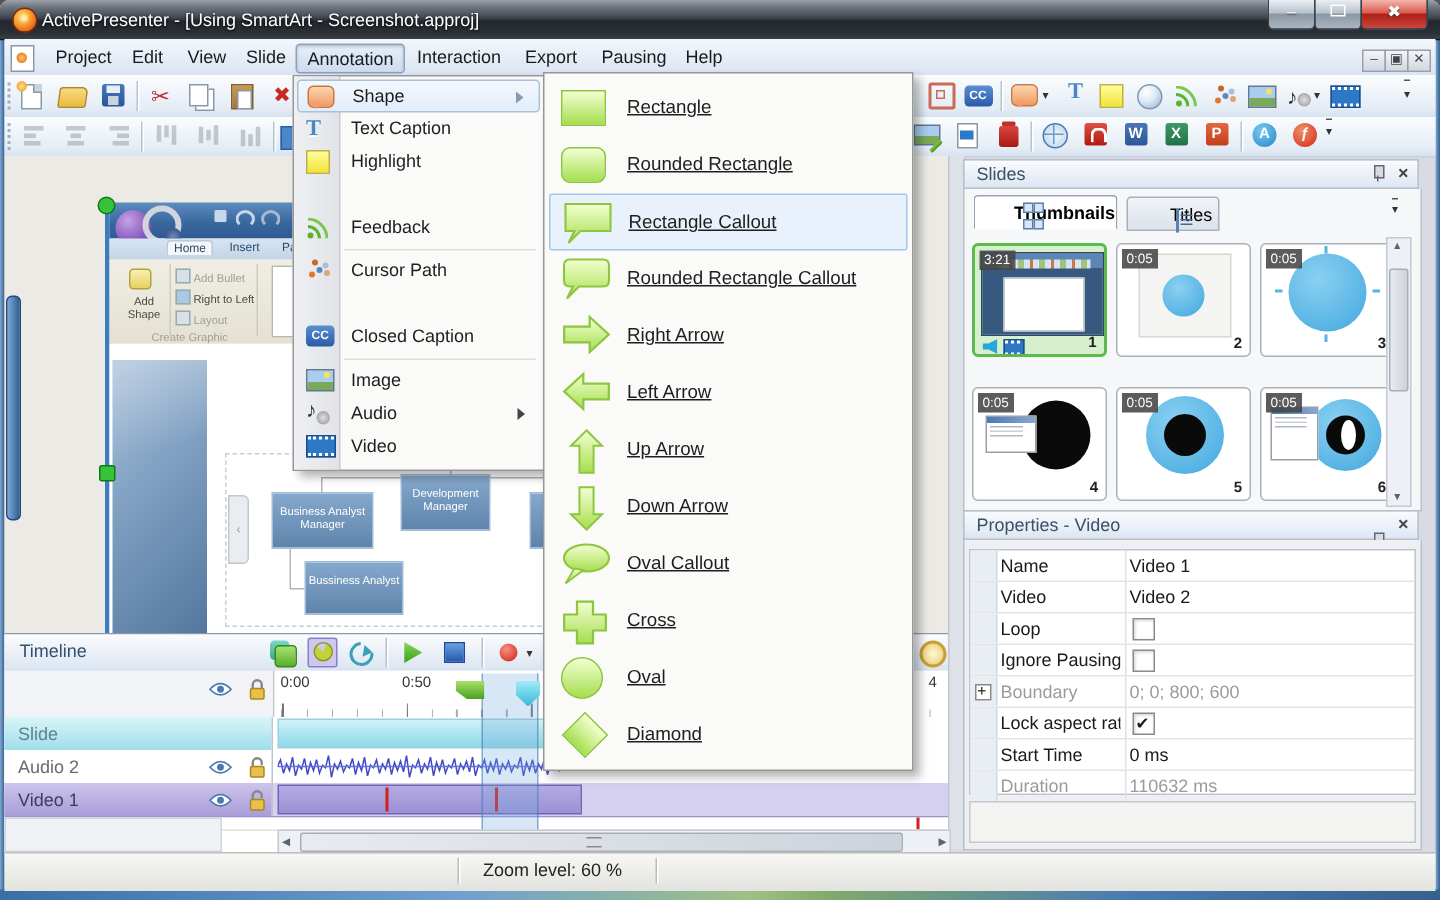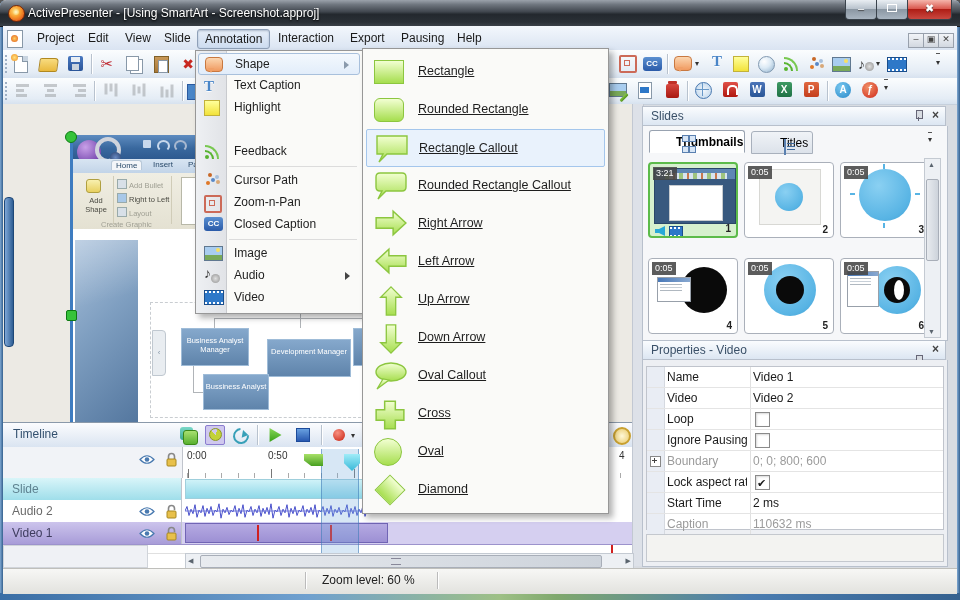--- a/index.html
+++ b/index.html
@@ -471,21 +471,21 @@
     <div class="a handle" style="left:62px;top:27px;width:10px;height:10px;border-radius:50%"></div>
     <div class="a handle" style="left:63px;top:206px;width:9px;height:9px;border-radius:2px"></div>
 
     <div class="a selframe" style="left:147px;top:198px;width:214px;height:114px"></div>
     <div class="a sideToggle">‹</div>
     <div class="a conn" style="left:297px;top:208px;width:1px;height:6px"></div>
     <div class="a conn" style="left:211px;top:214px;width:150px;height:1px"></div>
     <div class="a conn" style="left:211px;top:214px;width:1px;height:10px"></div>
     <div class="a conn" style="left:297px;top:214px;width:1px;height:10px"></div>
     <div class="a orgbox" style="left:178px;top:224px;width:68px;height:38px">Business Analyst Manager</div>
-    <div class="a orgbox" style="left:264px;top:235px;width:84px;height:38px">Development Manager</div>
+    <div class="a orgbox" style="left:264px;top:212px;width:60px;height:38px">Development Manager</div>
     <div class="a orgbox" style="left:350px;top:224px;width:14px;height:38px"></div>
     <div class="a conn" style="left:190px;top:262px;width:1px;height:26px"></div>
     <div class="a conn" style="left:190px;top:288px;width:10px;height:1px"></div>
     <div class="a orgbox" style="left:200px;top:270px;width:66px;height:36px">Bussiness Analyst</div>
   </div>
 
   <div class="a vsplit"></div>
 
   <div class="a panel-h" style="left:642px;top:106px;width:304px;height:20px">
     <span class="tx">Slides</span>
@@ -612,26 +612,26 @@
     <div class="prow">
         <div class="gut"></div>
         <div class="colline"></div>
         <span class="plabel tx">Lock aspect ratio</span>
         <span class="cb checked"></span>
       </div>
     <div class="prow">
         <div class="gut"></div>
         <div class="colline"></div>
         <span class="plabel tx">Start Time</span>
-        <span class="pval tx">2 ms</span>
+        <span class="pval tx">0 ms</span>
       </div>
     <div class="prow" style="border-bottom:none">
         <div class="gut"></div>
         <div class="colline"></div>
-        <span class="plabel tx dim">Caption</span>
+        <span class="plabel tx dim">Duration</span>
         <span class="pval tx dim">110632 ms</span>
       </div>
   </div>
   <div class="a" style="left:646px;top:534px;width:296px;height:26px;background:#F3F3F1;border:1px solid #C4C8CE"></div>
 
   <div class="a tlwrap">
     <div class="a tlhead"></div>
     <div class="a tx" style="left:10px;top:4px;color:#33506E">Timeline</div>
     <div class="a tli" style="left:176px;top:2px">
         <div class="snapIco" style="margin:2px 0 0 1px">
@@ -768,28 +768,20 @@
     </div>
     <div class="msep" style="top:115px"></div>
     <div class="mi" style="top:119px">
       <span class="ic">
           <span class="icoCur" style="display:block">
             <i></i>
           </span>
         </span>
       <span class="lbl tx">Cursor Path</span>
     </div>
-    <div class="mi" style="top:141px">
-      <span class="ic">
-          <span class="icoZnp" style="display:block">
-            <i></i>
-          </span>
-        </span>
-      <span class="lbl tx">Zoom-n-Pan</span>
-    </div>
     <div class="mi" style="top:163px">
       <span class="ic">
           <span class="icoCC" style="display:block">CC</span>
         </span>
       <span class="lbl tx">Closed Caption</span>
     </div>
     <div class="msep" style="top:188px"></div>
     <div class="mi" style="top:192px">
       <span class="ic">
           <span class="icoImg" style="display:block">

